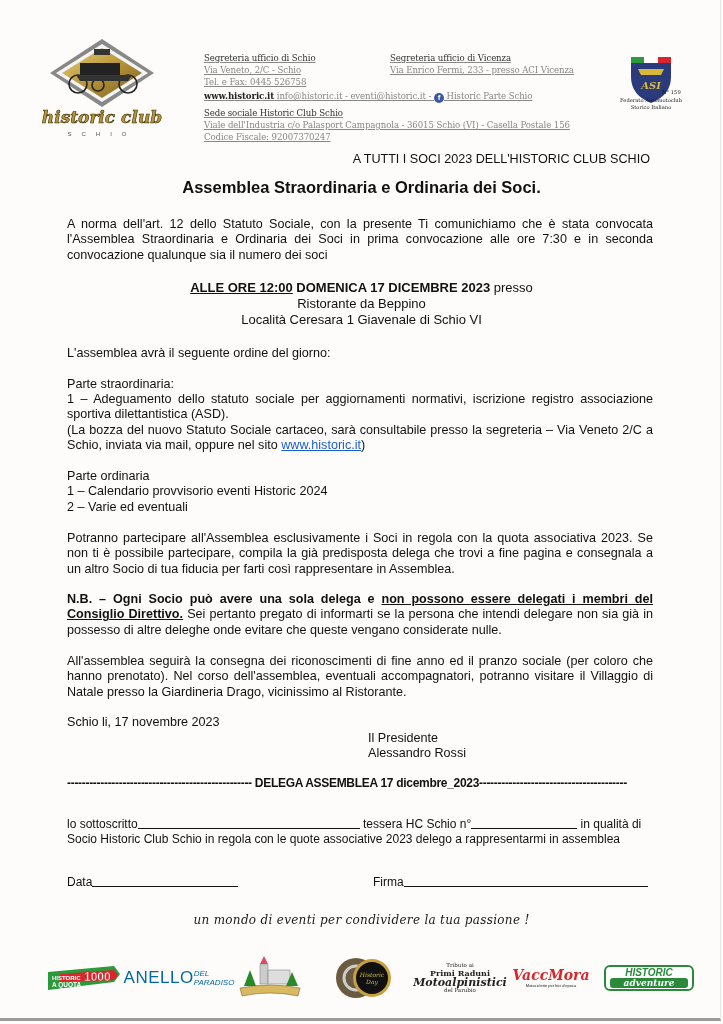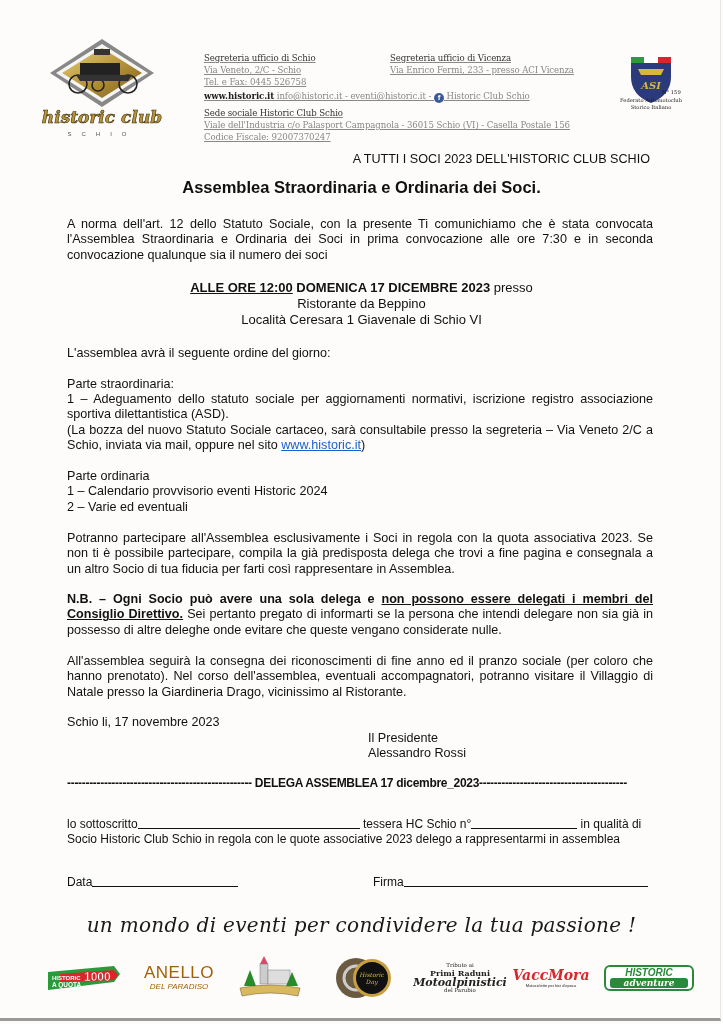--- a/index.html
+++ b/index.html
@@ -29,21 +29,21 @@
   .intro { left: 67px; width: 586px; top: 217px; }
   .center { left: 0; width: 723px; text-align: center; }
   .u { text-decoration: underline; }
   .bold { font-weight: bold; }
   .link { color: #1a5fd0; text-decoration: underline; }
   .l { left: 67px; width: 586px; }
 
   .sep { position: absolute; left: 67px; top: 776px; width: 590px; font-size: 12px; font-weight: bold; white-space: nowrap; overflow: hidden; letter-spacing: -0.3px; }
   .blank { display: inline-block; border-bottom: 1px solid #111; height: 12px; vertical-align: -1px; }
 
-  .motto { position: absolute; left: 0; width: 723px; text-align: center; top: 913px; font-family: "DejaVu Serif", serif; font-style: italic; font-size: 20px; color: #1a1a1a; letter-spacing: 0.3px; }
+  .motto { position: absolute; left: 0; width: 723px; text-align: center; top: 913px; font-family: "DejaVu Serif", serif; font-style: italic; font-size: 12px; color: #1a1a1a; letter-spacing: 0.3px; }
   .sponsor { position: absolute; top: 955px; height: 45px; display: flex; align-items: center; justify-content: center; }
 </style>
 </head>
 <body>
 
 <div class="page">
 
   <div class="logo">
     <svg width="130" height="103" viewBox="0 0 130 103">
       <defs>
@@ -74,21 +74,21 @@
     <div>Via Veneto, 2/C - Schio</div>
     <div>Tel. e Fax: 0445 526758</div>
   </div>
 
   <div class="hdr hdr-vicenza">
     <div class="b">Segreteria ufficio di Vicenza</div>
     <div>Via Enrico Fermi, 233 - presso ACI Vicenza</div>
   </div>
 
   <div class="hdr hdr-web">
-    <span class="bb">www.historic.it</span><span> info@historic.it - eventi@historic.it - </span><span class="fb">f</span><span> Historic Club Schio</span>
+    <span class="bb">www.historic.it</span><span> info@historic.it - eventi@historic.it - </span><span class="fb">f</span><span> Historic Parte Schio</span>
   </div>
 
   <div class="hdr hdr-sede">
     <div class="b">Sede sociale Historic Club Schio</div>
     <div>Viale dell'Industria  c/o Palasport Campagnola - 36015 Schio (VI) - Casella Postale 156</div>
     <div>Codice Fiscale: 92007370247</div>
   </div>
 
   <svg class="asi" viewBox="0 0 70 60">
     <path d="M15 2 h40 v20 q0 18 -20 26 q-20 -8 -20 -26z" fill="#2a3a7a"></path>
@@ -159,21 +159,21 @@
   <div class="sponsor" style="left:44px;width:78px;">
     <svg width="78" height="36" viewBox="0 0 78 36">
       <polygon points="4,12 70,6 76,14 70,22 4,30" fill="#2a9a3a"></polygon>
       <polygon points="16,14 70,10 74,15 70,20 16,22" fill="#d8262c"></polygon>
       <text x="8" y="20" font-family="Liberation Sans, sans-serif" font-weight="bold" font-size="6" fill="#fff">HISTORIC</text>
       <text x="8" y="27" font-family="Liberation Sans, sans-serif" font-weight="bold" font-size="6.5" fill="#fff">A QUOTA</text>
       <text x="40" y="21" font-family="Liberation Sans, sans-serif" font-weight="bold" font-size="12" fill="#fff" stroke="#c00" stroke-width="0.4">1000</text>
     </svg>
   </div>
 
-  <div class="sponsor" style="left:144px;width:70px;flex-direction:column;color:#a16207;">
+  <div class="sponsor" style="left:144px;width:70px;flex-direction:row;color:#0369a1;">
     <div style="font-size:17px;letter-spacing:0.5px;line-height:18px;">ANELLO</div>
     <div style="font-size:8px;line-height:9px;font-style:italic;">DEL PARADISO</div>
   </div>
 
   <div class="sponsor" style="left:238px;width:64px;">
     <svg width="64" height="48" viewBox="0 0 64 48">
       <polygon points="26,2 30,10 22,10" fill="#d84a6a"></polygon>
       <rect x="22" y="10" width="8" height="20" fill="#ccc" stroke="#777" stroke-width="0.5"></rect>
       <rect x="30" y="16" width="22" height="14" fill="#ddd" stroke="#777" stroke-width="0.5"></rect>
       <polygon points="6,32 12,16 18,32" fill="#2a8a2a"></polygon>

